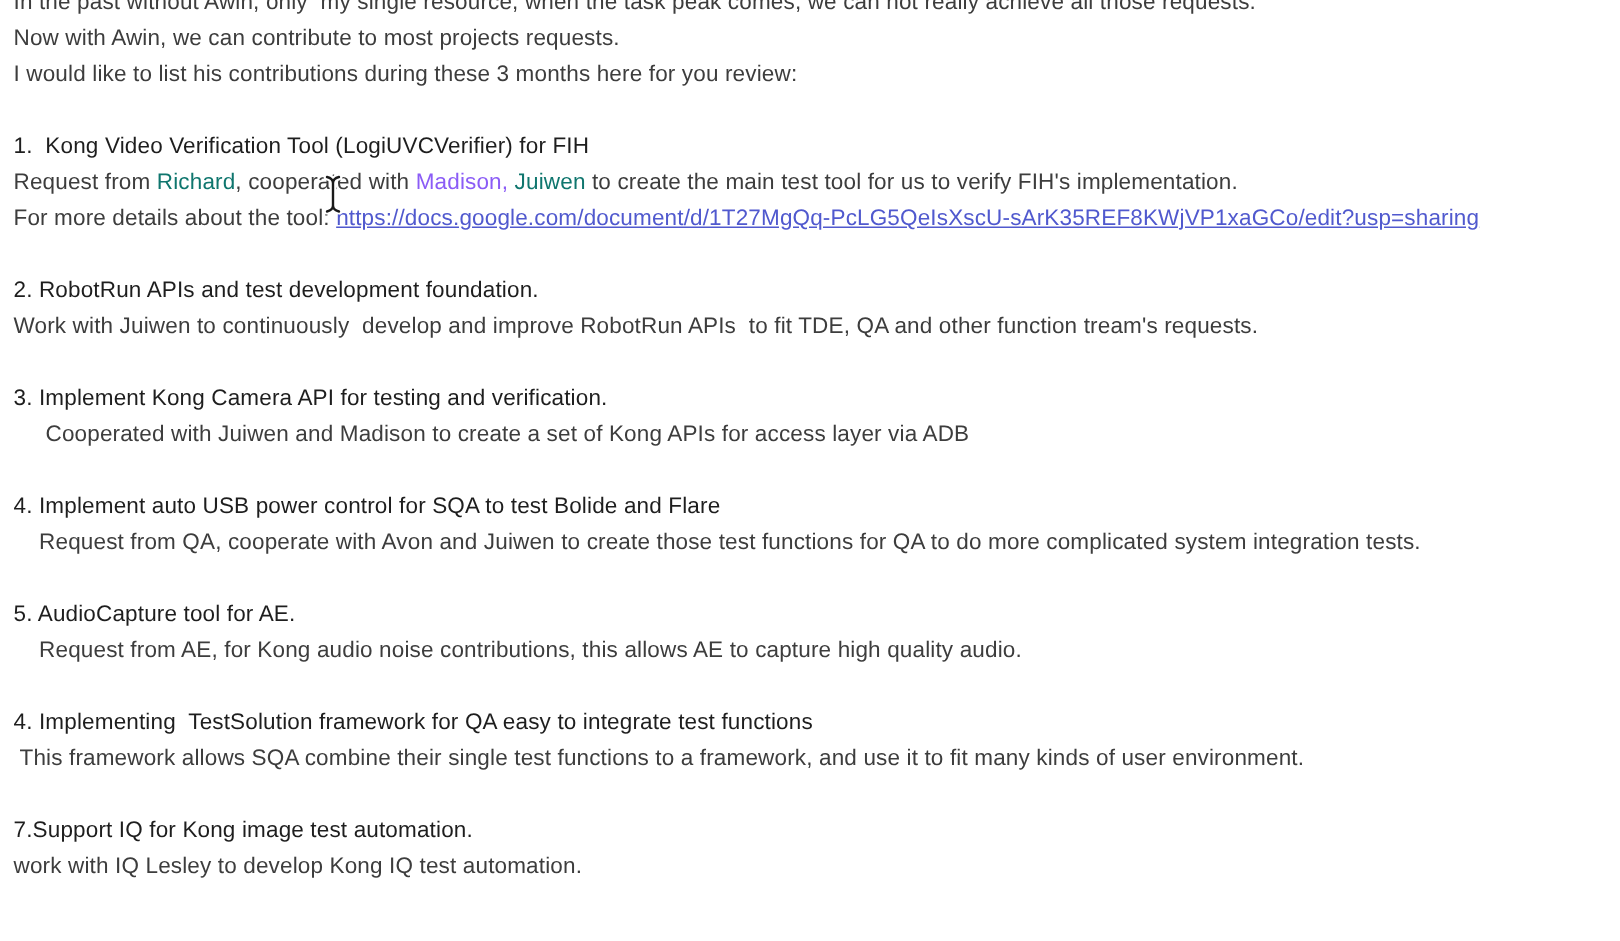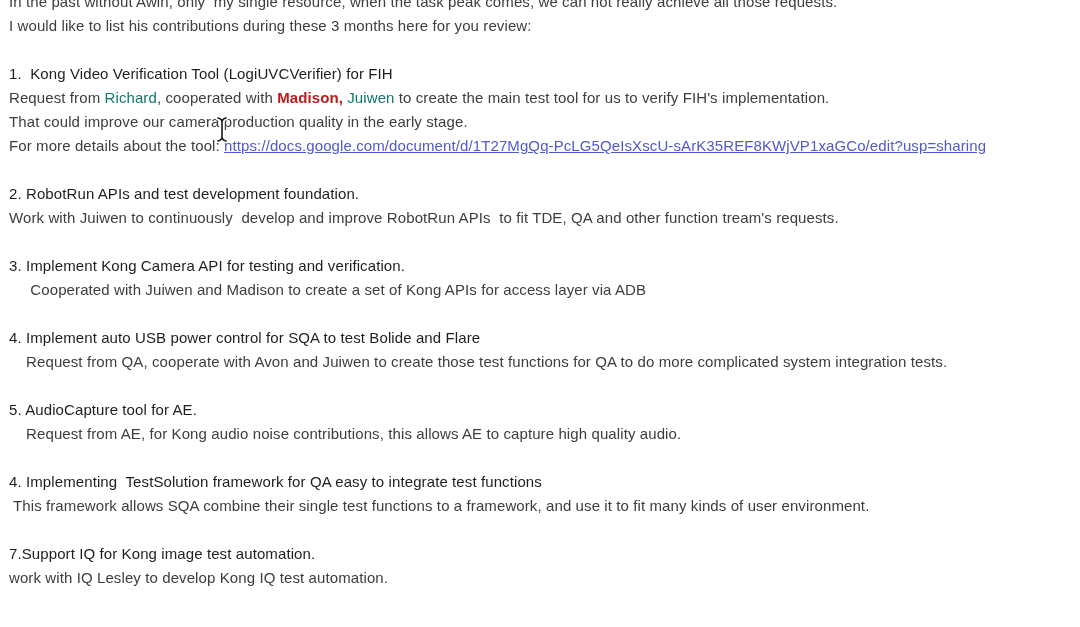--- a/index.html
+++ b/index.html
@@ -22,39 +22,39 @@
     white-space: pre;
   }
   .line.blank { }
   .line.heading {
     font-weight: 400;
     color: #1e1e1e;
   }
   .seg { white-space: pre; }
   a.lnk { text-decoration: none; cursor: pointer; }
   a.lp { color: #0f766e; }
-  a.lb { color: #b91c1c; font-weight: bold; }
+  a.lb { color: #8b5cf6; }
   a.url { color: #5059ce; text-decoration: underline; margin-top: 8px; }
   #text-cursor {
     position: absolute;
     left: 215px; top: 116px;
     width: 14px; height: 27px;
     pointer-events: none;
   }
 </style>
 </head>
 <body>
 
 <div id="doc">
     <div class="line">In the past without Awin, only  my single resource, when the task peak comes, we can not really achieve all those requests.</div>
+    <div class="line">Now with Awin, we can contribute to most projects requests.</div>
     <div class="line">I would like to list his contributions during these 3 months here for you review:</div>
     <div class="line blank"></div>
     <div class="line heading">1.  Kong Video Verification Tool (LogiUVCVerifier) for FIH</div>
     <div class="line"><span class="seg">Request from </span><a class="lnk lp">Richard</a><span class="seg">, cooperated with </span><a class="lnk lb">Madison,</a><span class="seg"> </span><a class="lnk lp">Juiwen</a><span class="seg"> to create the main test tool for us to verify FIH's implementation.</span></div>
-    <div class="line"><span class="seg">That could improve our camera production quality in the early stage.</span></div>
     <div class="line"><span class="seg">For more details about the tool: </span><a class="lnk url">https://docs.google.com/document/d/1T27MgQq-PcLG5QeIsXscU-sArK35REF8KWjVP1xaGCo/edit?usp=sharing</a></div>
     <div class="line blank"></div>
     <div class="line heading">2. RobotRun APIs and test development foundation.</div>
     <div class="line"><span class="seg">Work with Juiwen to continuously  develop and improve RobotRun APIs  to fit TDE, QA and other function tream's requests.</span></div>
     <div class="line blank"></div>
     <div class="line heading">3. Implement Kong Camera API for testing and verification.</div>
     <div class="line"><span class="seg">     Cooperated with Juiwen and Madison to create a set of Kong APIs for access layer via ADB</span></div>
     <div class="line blank"></div>
     <div class="line heading">4. Implement auto USB power control for SQA to test Bolide and Flare</div>
     <div class="line"><span class="seg">    Request from QA, cooperate with Avon and Juiwen to create those test functions for QA to do more complicated system integration tests.</span></div>

